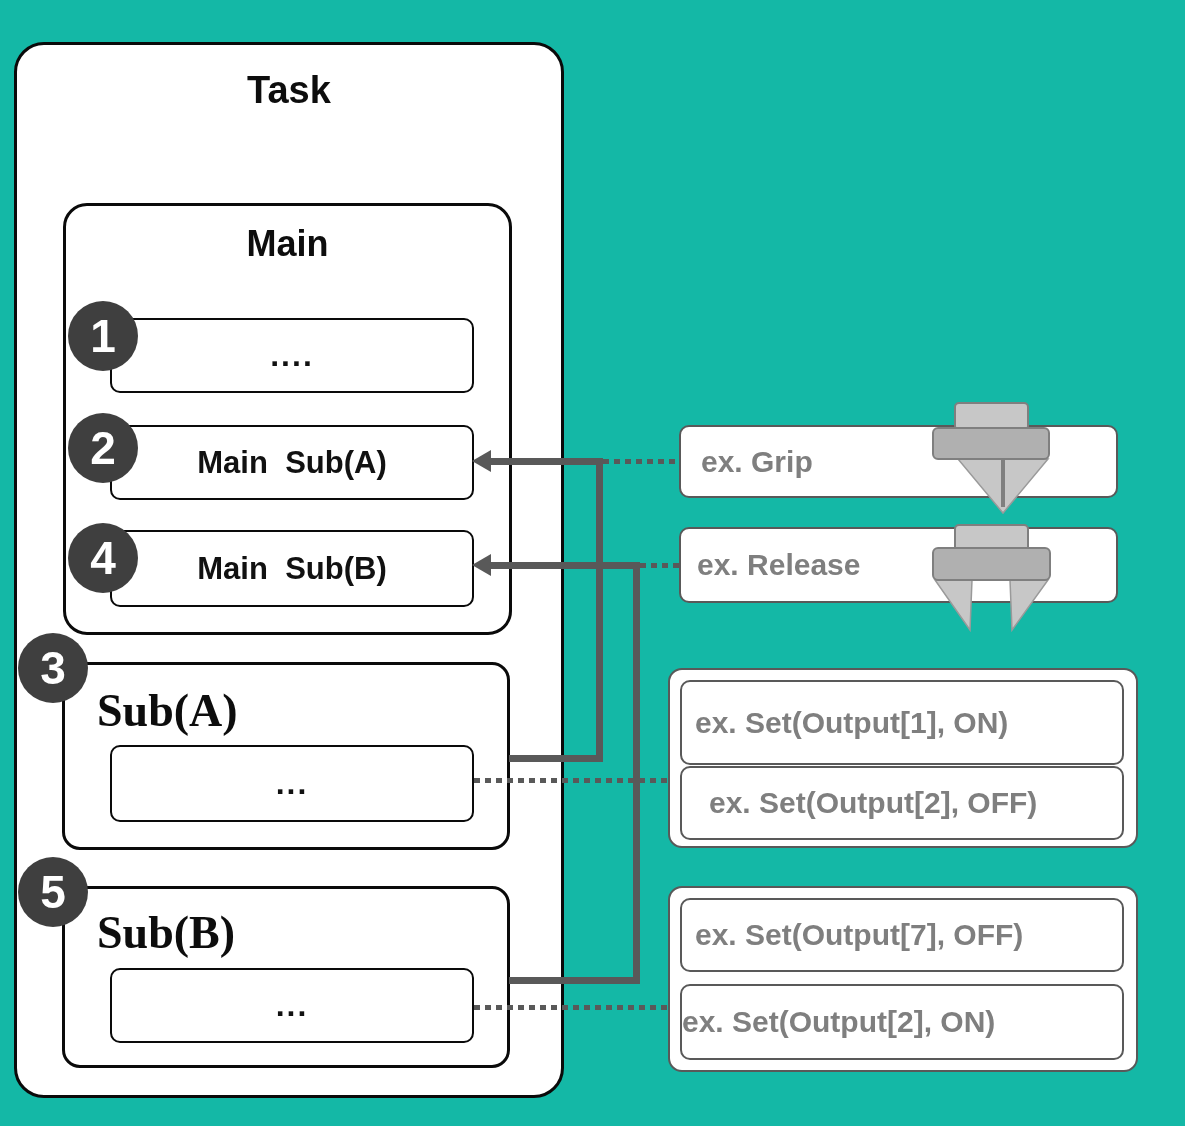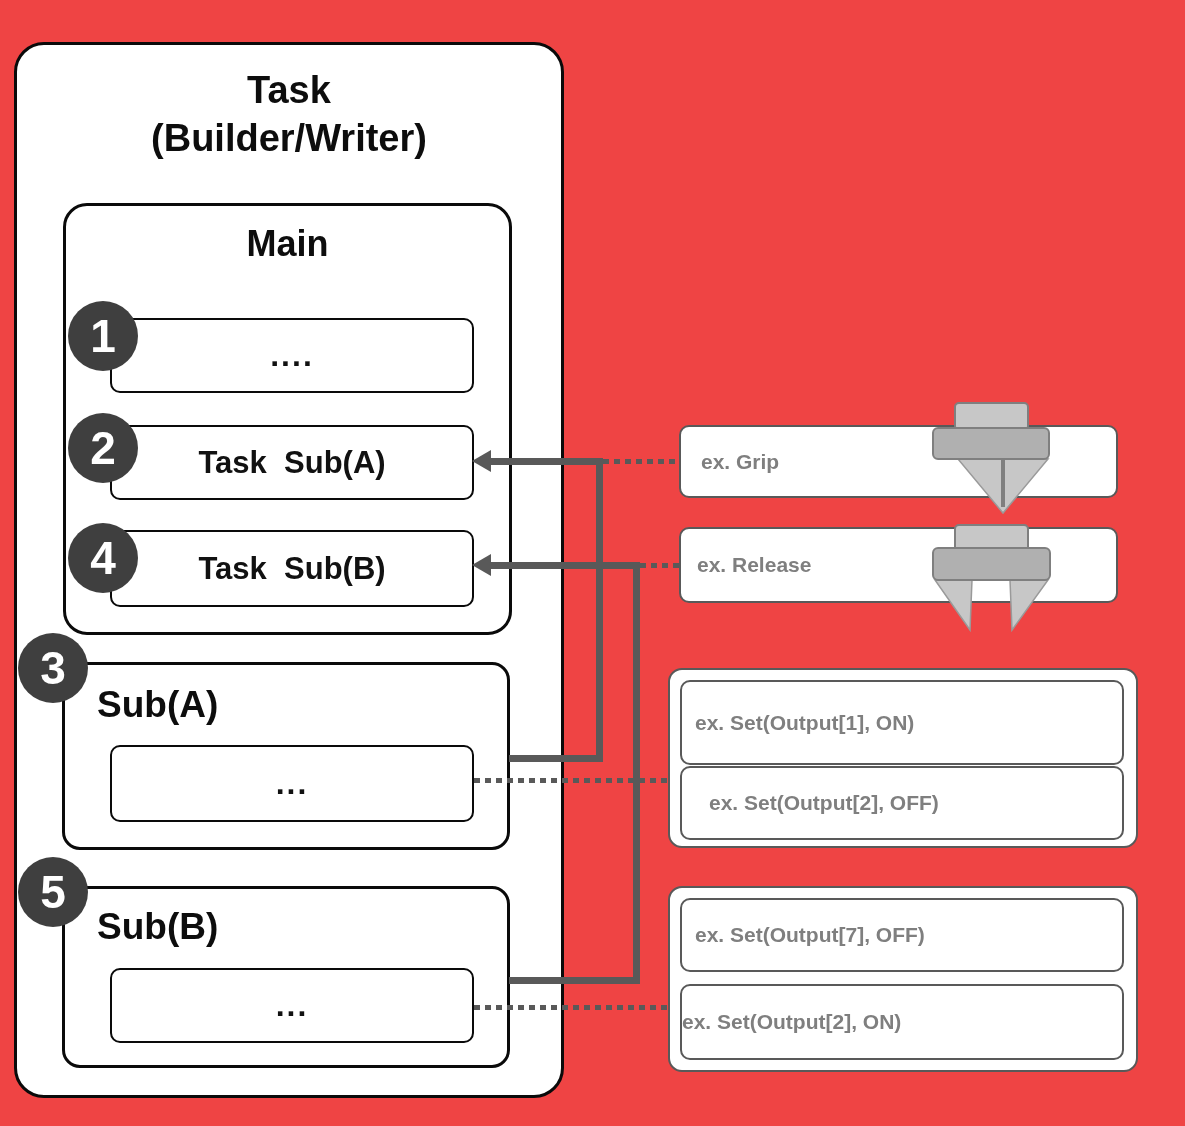--- a/index.html
+++ b/index.html
@@ -1,67 +1,66 @@
 <!DOCTYPE html>
 <html><head>
 <meta charset="utf-8">
 <style>
   html,body{margin:0;padding:0;background:#ffffff;}
   .canvas{
-    position:relative;width:1185px;height:1126px;background:#ef4444;overflow:hidden;
+    position:relative;width:1185px;height:1126px;background:#14b8a6;overflow:hidden;
     font-family:"Liberation Sans","DejaVu Sans",sans-serif;
   }
   .abs{position:absolute;box-sizing:border-box;}
   
   .blackbox{border:3px solid #0a0a0a;border-radius:26px;background:#ffffff;}
   .itembox{border:2.5px solid #0a0a0a;border-radius:10px;background:#ffffff;
            display:flex;align-items:center;justify-content:center;}
   .item-label{font-weight:bold;font-size:31px;color:#111;word-spacing:0.28em;}
   .dots{font-weight:bold;font-size:32px;color:#111;letter-spacing:2px;}
   .big-title{font-weight:bold;font-size:38px;color:#0d0d0d;text-align:center;line-height:48px;}
-  .sub-title{font-weight:bold;font-size:37px;color:#0d0d0d;}
+  .sub-title{font-weight:bold;font-size:46px;color:#0d0d0d;font-family:Liberation Serif, serif;}
   
   .badge{width:70px;height:70px;border-radius:50%;background:#3f3f3f;
          display:flex;align-items:center;justify-content:center;
          color:#ffffff;font-weight:bold;font-size:46px;}
   
   .exbox{border:2.5px solid #595959;border-radius:10px;background:#ffffff;
-         display:flex;align-items:center;color:#7f7f7f;font-weight:bold;font-size:21px;}
+         display:flex;align-items:center;color:#7f7f7f;font-weight:bold;font-size:30px;}
   .exgroup{border:2.5px solid #595959;border-radius:14px;background:#ffffff;}
   
   .conn{background:#595959;}
   .dotline{height:5px;background:repeating-linear-gradient(to right,
            #595959 0,#595959 6px,transparent 6px,transparent 11px);}
   .arrow-head{width:0;height:0;border-top:11px solid transparent;
               border-bottom:11px solid transparent;border-right:19px solid #595959;}
 </style>
 </head>
 <body>
 
 <div class="canvas">
 
   <div class="abs blackbox" style="left:14px;top:42px;width:550px;height:1056px;border-radius:30px;"></div>
   <div class="abs" style="left:14px;top:66px;width:550px;">
     <div class="big-title">Task</div>
-    <div class="big-title">(Builder/Writer)</div>
   </div>
 
   <div class="abs blackbox" style="left:63px;top:203px;width:449px;height:432px;border-radius:24px;"></div>
   <div class="abs big-title" style="left:63px;top:220px;width:449px;font-size:36px;">Main</div>
 
   <div class="abs itembox" style="left:110px;top:318px;width:364px;height:75px;">
     <span class="dots">....</span>
   </div>
 
   <div class="abs itembox" style="left:110px;top:425px;width:364px;height:75px;">
-    <span class="item-label">Task Sub(A)</span>
+    <span class="item-label">Main Sub(A)</span>
   </div>
 
   <div class="abs itembox" style="left:110px;top:530px;width:364px;height:77px;">
-    <span class="item-label">Task Sub(B)</span>
+    <span class="item-label">Main Sub(B)</span>
   </div>
 
   <div class="abs blackbox" style="left:62px;top:662px;width:448px;height:188px;border-radius:18px;"></div>
   <div class="abs sub-title" style="left:97px;top:684px;">Sub(A)</div>
   <div class="abs itembox" style="left:110px;top:745px;width:364px;height:77px;">
     <span class="dots">...</span>
   </div>
 
   <div class="abs blackbox" style="left:62px;top:886px;width:448px;height:182px;border-radius:18px;"></div>
   <div class="abs sub-title" style="left:97px;top:906px;">Sub(B)</div>

